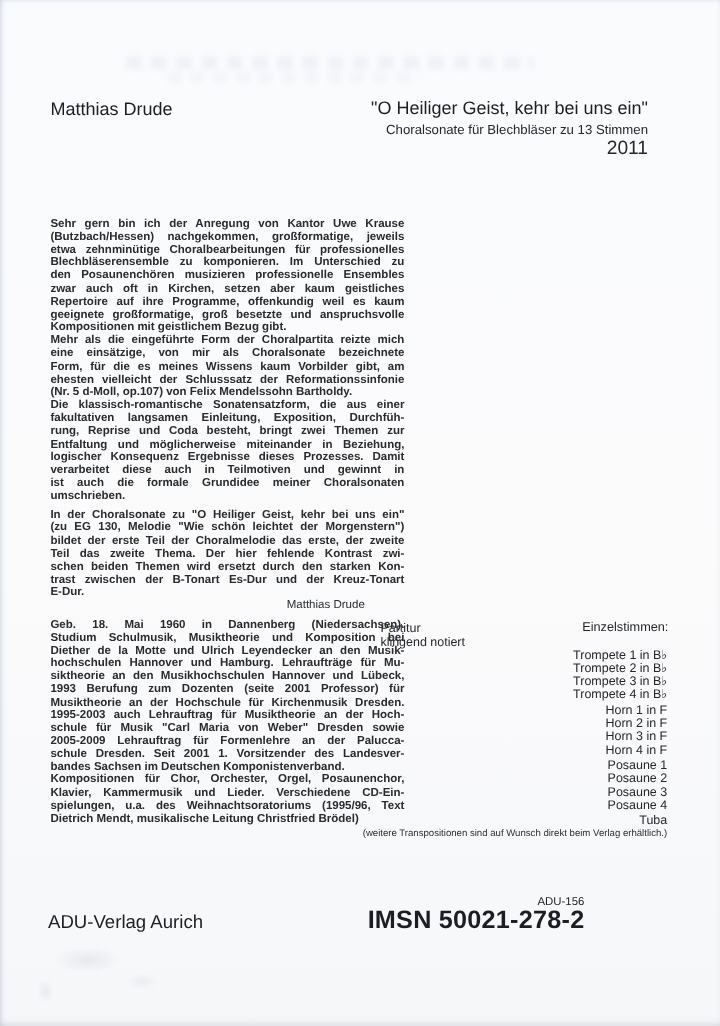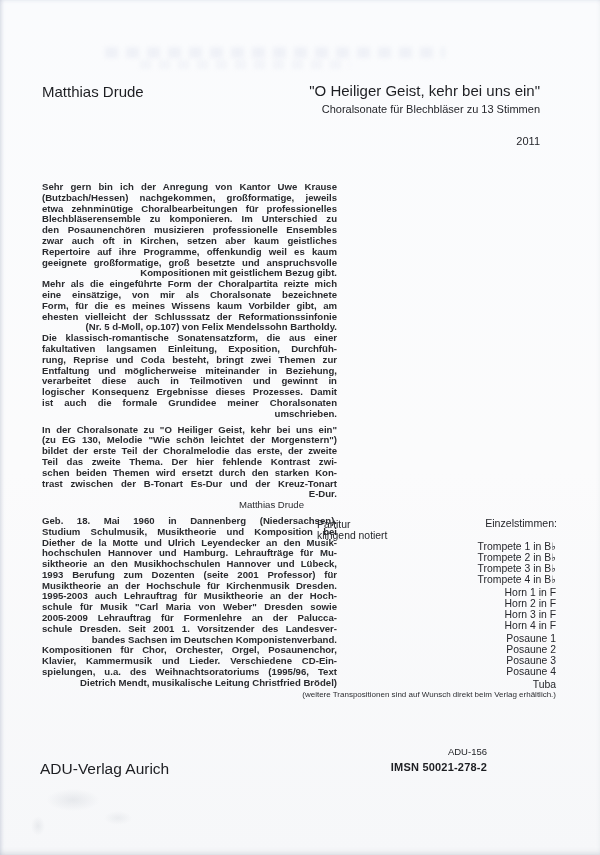--- a/index.html
+++ b/index.html
@@ -23,42 +23,42 @@
       background:repeating-linear-gradient(90deg,rgba(190,197,220,.22) 0 11px,transparent 11px 19px);}
   .smudge{position:absolute;top:778px;left:28px;width:120px;height:60px;pointer-events:none;
       background:radial-gradient(ellipse 38px 16px at 45px 22px,rgba(130,140,155,.14),transparent 70%),
                  radial-gradient(ellipse 20px 10px at 90px 40px,rgba(130,140,155,.10),transparent 70%),
                  radial-gradient(ellipse 10px 14px at 10px 48px,rgba(130,140,155,.12),transparent 70%);}
 
   .composer{position:absolute;left:42px;top:83px;font-size:15px;line-height:17px;color:#1d1e22;}
   .title-block{position:absolute;right:60px;top:82px;text-align:right;color:#1d1e22;}
   .work-title{font-size:15px;line-height:17px;}
   .work-subtitle{font-size:11px;line-height:13px;margin-top:4px;color:#26272c;}
-  .work-year{font-size:11px;line-height:13px;margin-top:19px;color:#26272c;}
+  .work-year{font-size:16px;line-height:13px;margin-top:1px;color:#26272c;}
 
   .bodycol{position:absolute;left:42px;top:182px;width:295px;
            font-size:9.6px;line-height:10.8px;color:#2a2b2f;}
   .para{margin:0;font-weight:bold;}
   .para.gap-before{margin-top:5px;}
-  .line{text-align:right;white-space:normal;}
+  .line{text-align:left;white-space:normal;}
   .just{text-align:justify;text-align-last:justify;}
   .signature{text-align:right;padding-right:33px;margin-top:0;line-height:10.8px;}
   .bio{margin-top:5px;}
 
   .score-block{position:absolute;left:317px;top:519px;font-size:10.4px;line-height:11px;color:#26272c;}
   .parts-heading{position:absolute;right:43px;top:517px;font-size:10.6px;color:#26272c;}
   .parts{position:absolute;right:44px;top:541px;text-align:right;
          font-size:10.4px;line-height:11px;color:#26272c;}
   .parts .group{margin:0 0 2px 0;}
   .parts .line,.parts .just{text-align:right;text-align-last:right;}
   .parts-footnote{position:absolute;right:44px;top:690px;font-size:8px;color:#2c2d31;}
 
   .catalog-block{position:absolute;right:113px;top:746px;text-align:right;color:#1d1e22;}
   .catalog-number{font-size:9.5px;line-height:11px;}
-  .imsn{font-size:11px;line-height:18px;font-weight:bold;margin-top:1px;letter-spacing:.2px;text-align:right;}
+  .imsn{font-size:21px;line-height:18px;font-weight:bold;margin-top:1px;letter-spacing:.2px;text-align:right;}
   .publisher{position:absolute;left:40px;top:760px;font-size:15.5px;color:#1d1e22;text-align:center;}
 </style>
 </head>
 <body>
 
 <div class="page">
 
   <div class="ghost g1"></div>
   <div class="ghost g2"></div>
   <div class="smudge"></div>
@@ -88,22 +88,22 @@
         <div class="line just">eine einsätzige, von mir als Choralsonate bezeichnete</div>
         <div class="line just">Form, für die es meines Wissens kaum Vorbilder gibt, am</div>
         <div class="line just">ehesten vielleicht der Schlusssatz der Reformationssinfonie</div>
         <div class="line">(Nr. 5 d-Moll, op.107) von Felix Mendelssohn Bartholdy.</div>
       </div>
     <div class="para">
         <div class="line just">Die klassisch-romantische Sonatensatzform, die aus einer</div>
         <div class="line just">fakultativen langsamen Einleitung, Exposition, Durchfüh-</div>
         <div class="line just">rung, Reprise und Coda besteht, bringt zwei Themen zur</div>
         <div class="line just">Entfaltung und möglicherweise miteinander in Beziehung,</div>
+        <div class="line just">logischer Konsequenz Ergebnisse dieses Prozesses. Damit</div>
         <div class="line just">verarbeitet diese auch in Teilmotiven und gewinnt in</div>
-        <div class="line just">logischer Konsequenz Ergebnisse dieses Prozesses. Damit</div>
         <div class="line just">ist auch die formale Grundidee meiner Choralsonaten</div>
         <div class="line">umschrieben.</div>
       </div>
     <div class="para gap-before">
         <div class="line just">In der Choralsonate zu "O Heiliger Geist, kehr bei uns ein"</div>
         <div class="line just">(zu EG 130, Melodie "Wie schön leichtet der Morgenstern")</div>
         <div class="line just">bildet der erste Teil der Choralmelodie das erste, der zweite</div>
         <div class="line just">Teil das zweite Thema. Der hier fehlende Kontrast zwi-</div>
         <div class="line just">schen beiden Themen wird ersetzt durch den starken Kon-</div>
         <div class="line just">trast zwischen der B-Tonart Es-Dur und der Kreuz-Tonart</div>

